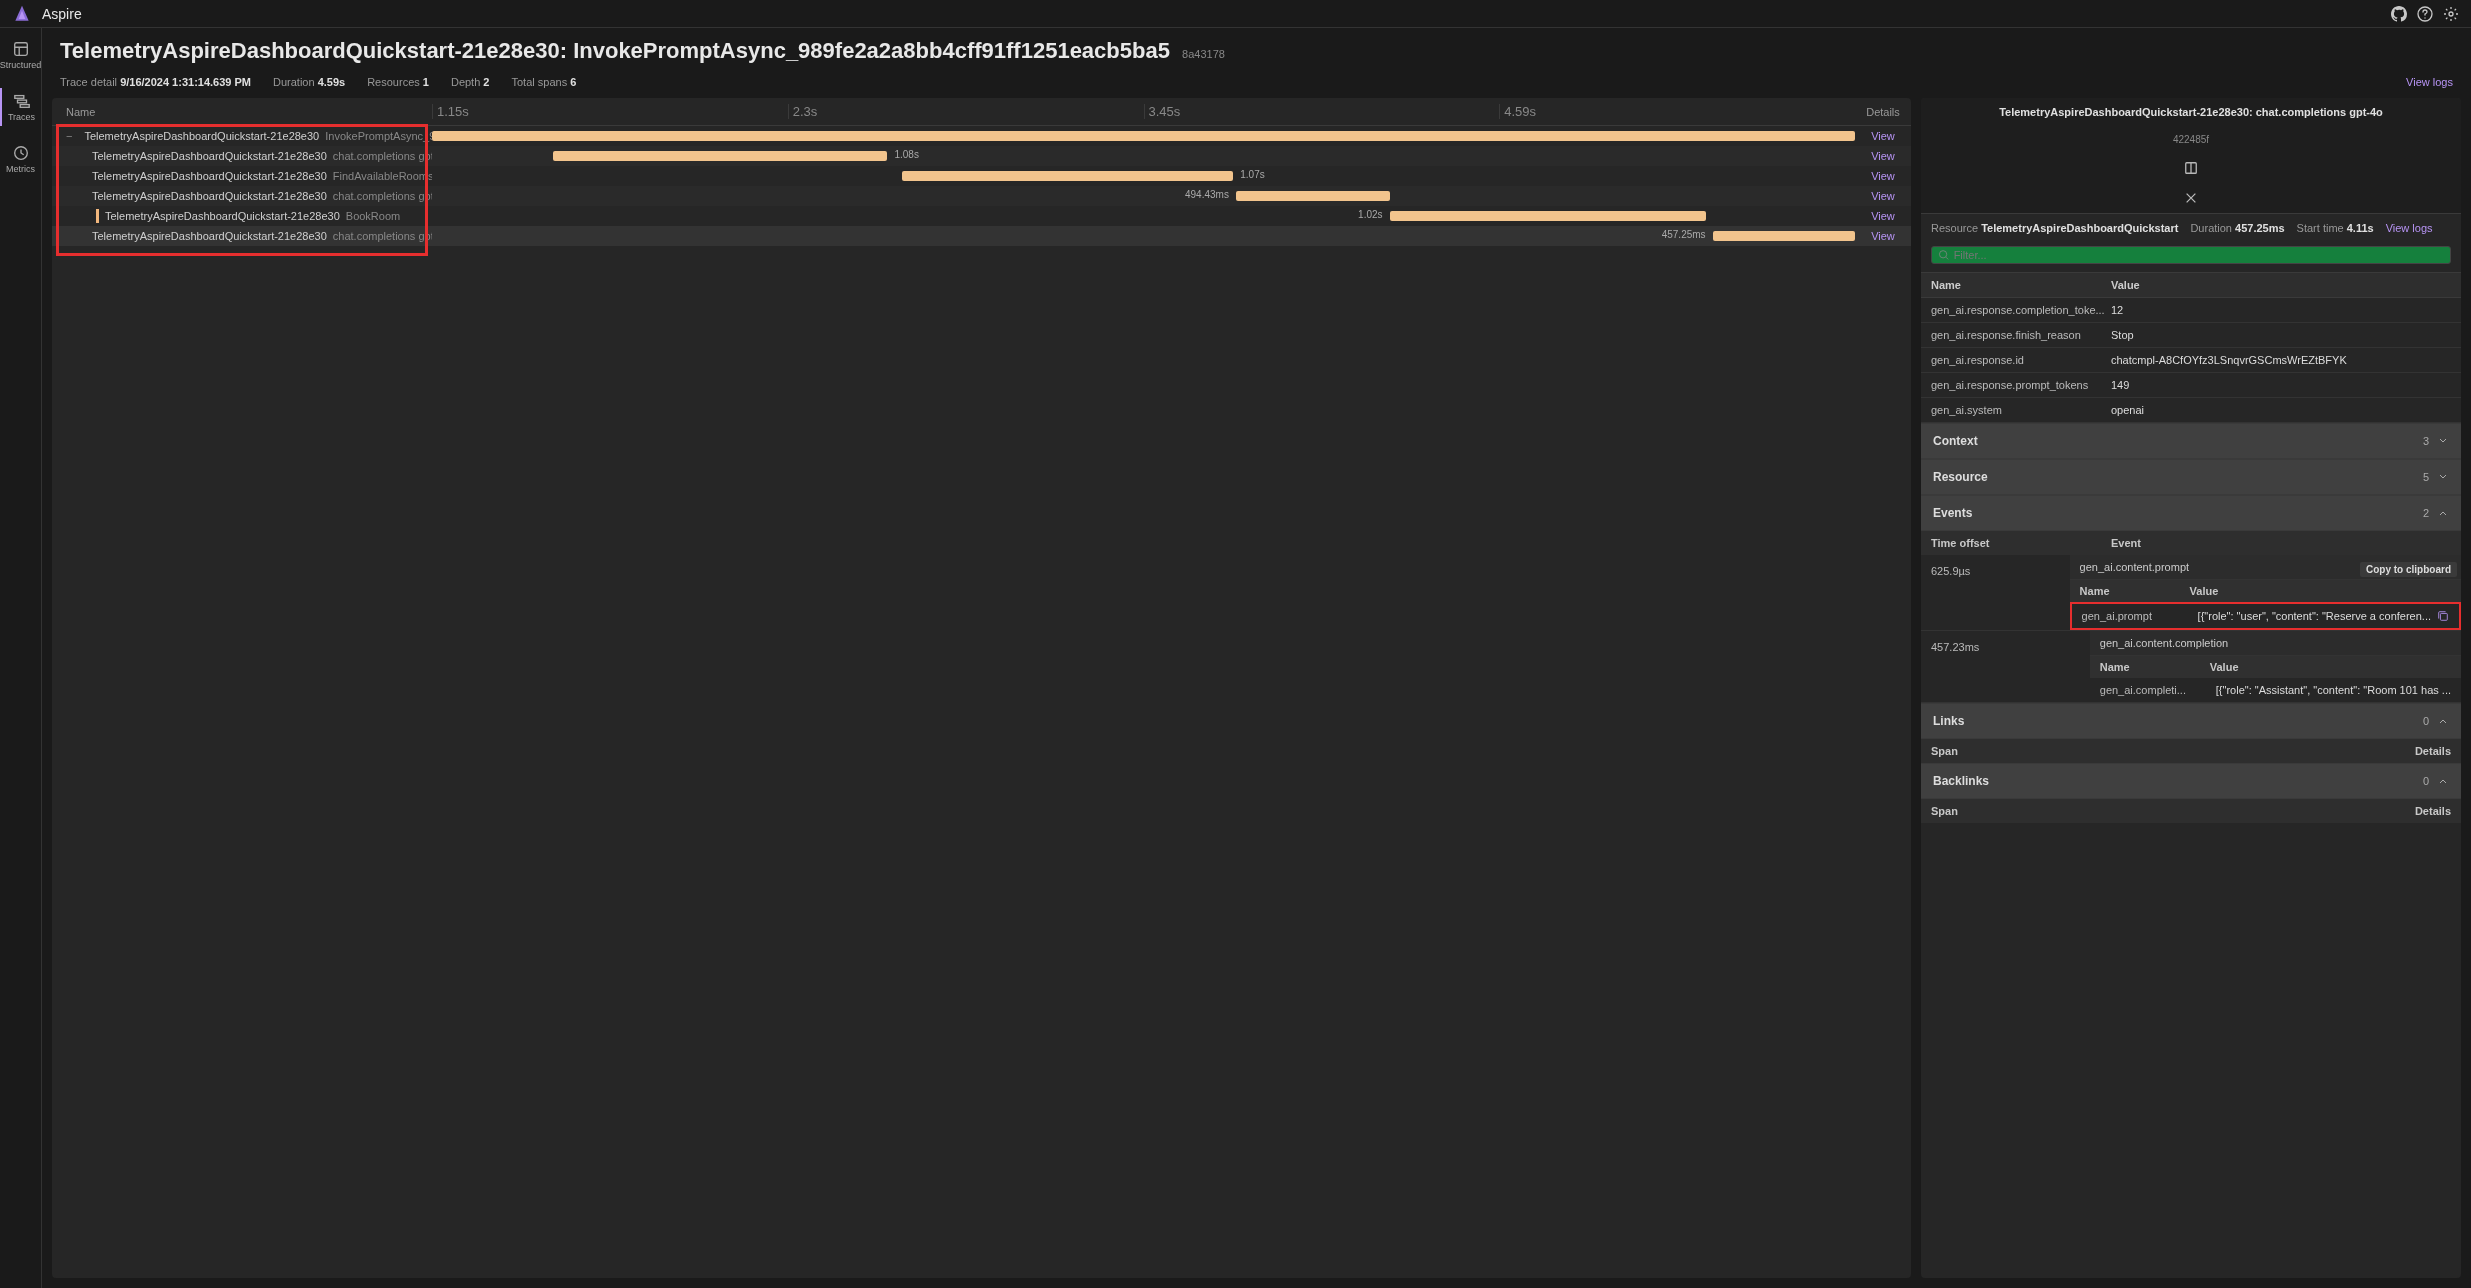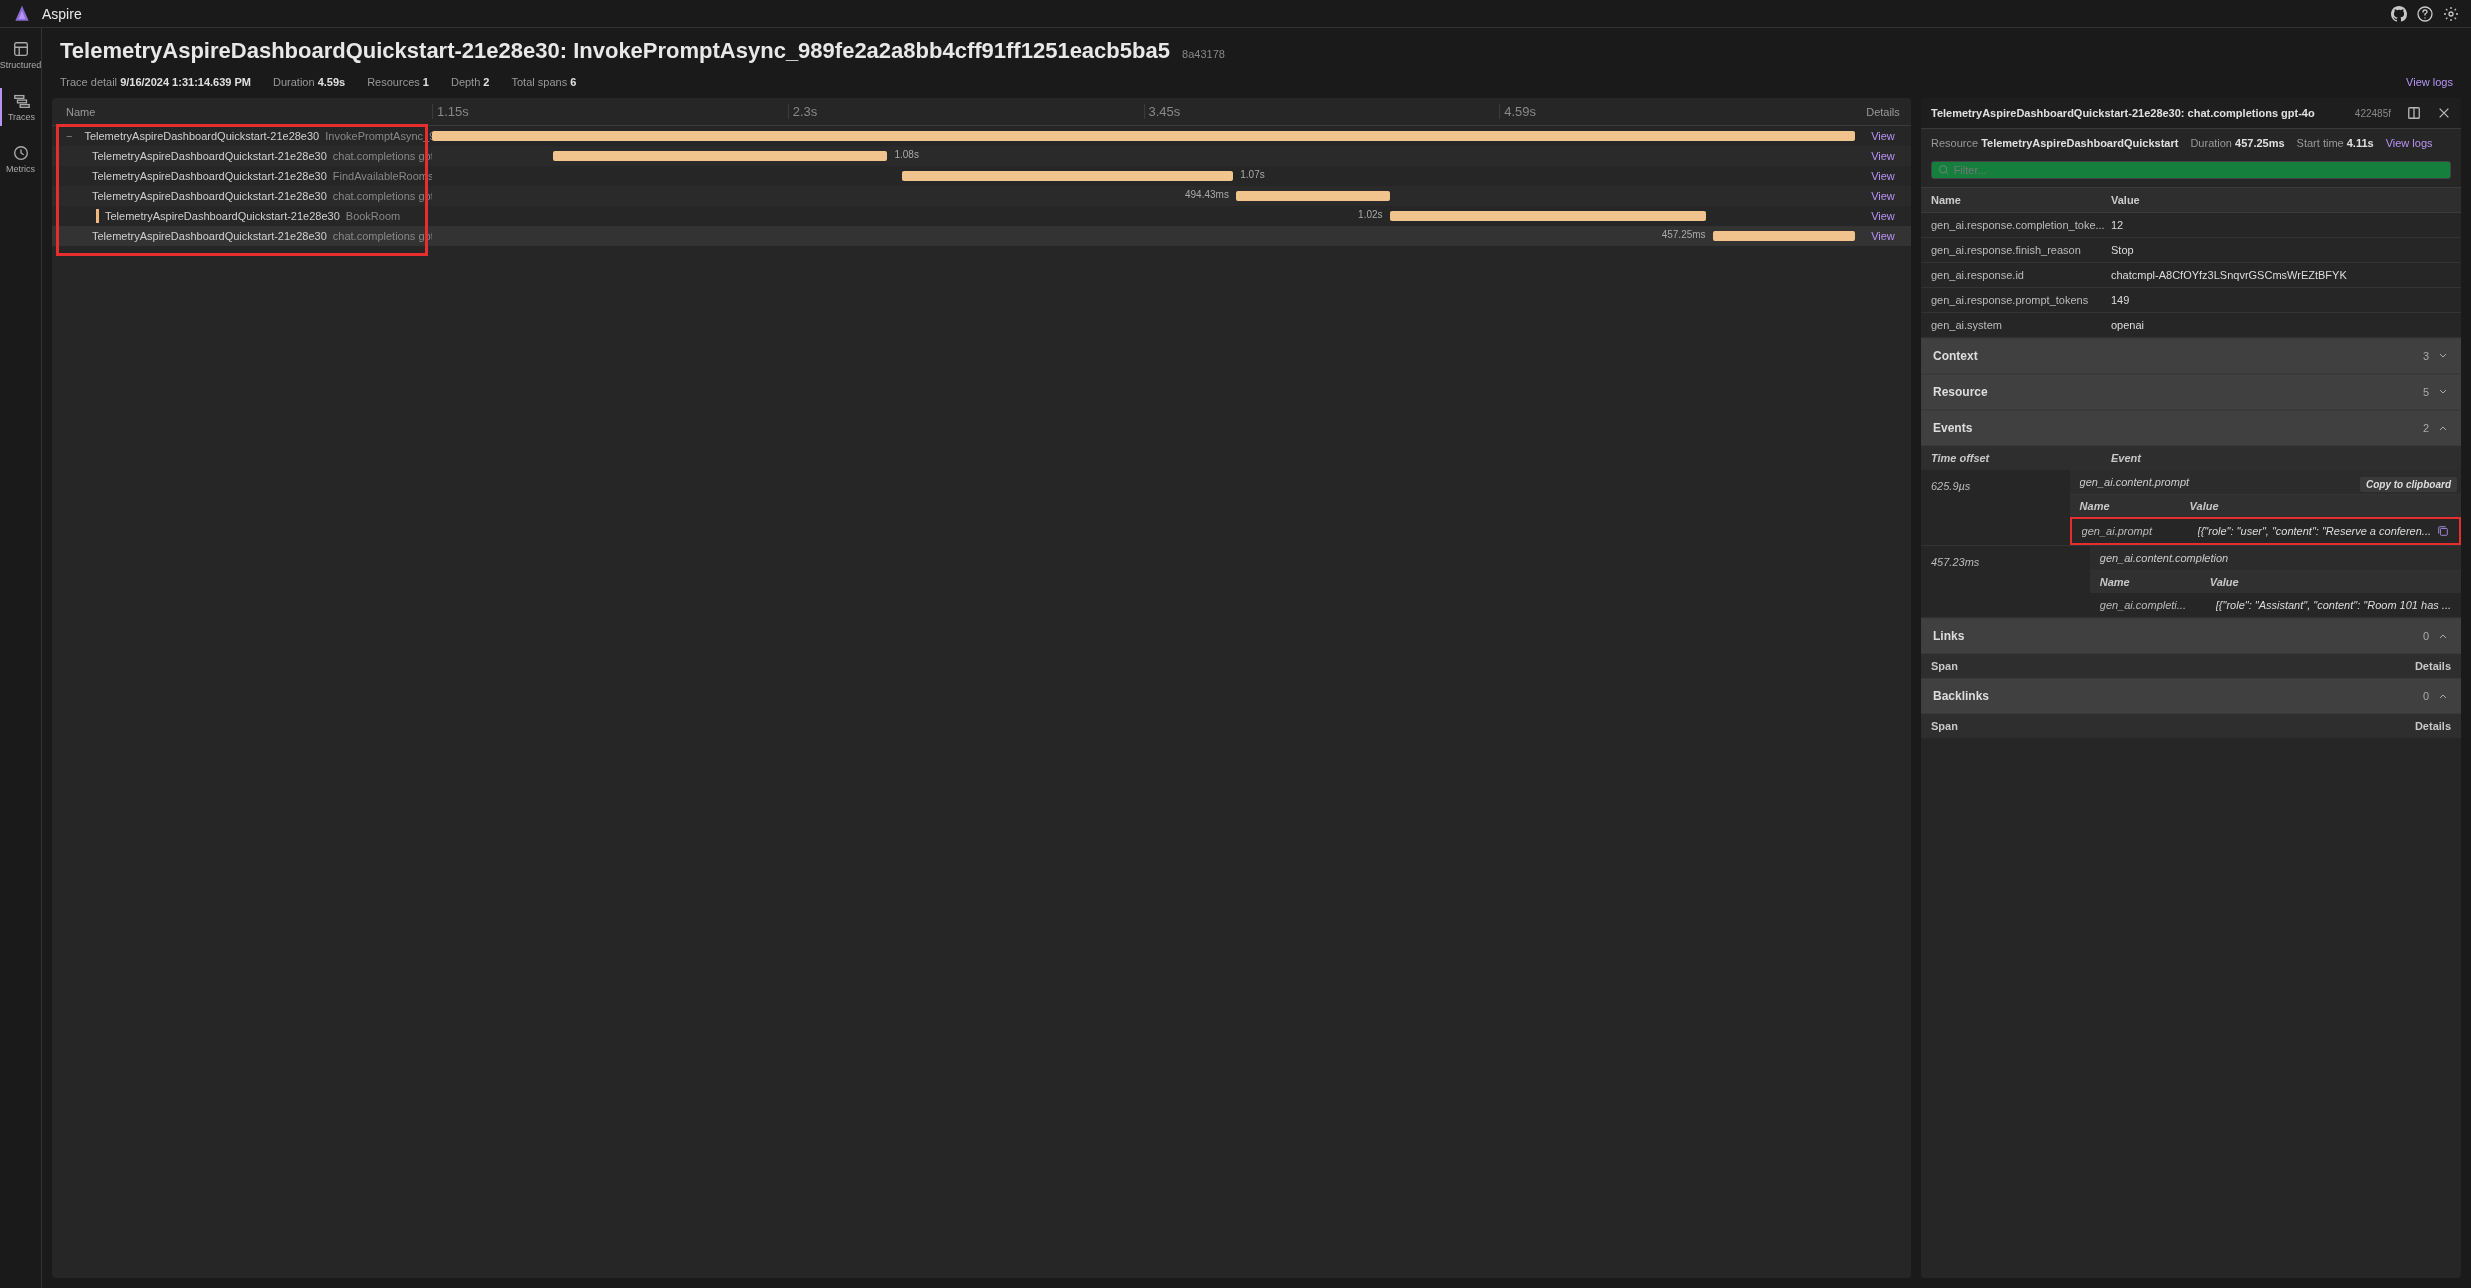--- a/index.html
+++ b/index.html
@@ -51,21 +51,21 @@
 .op { color: #888; }
 .trace-row .timeline-col { position: relative; height: 100%; }
 .bar { position: absolute; top: 5px; height: 10px; background: #f2c48d; border-radius: 2px; }
 .bar-label { position: absolute; top: 3px; font-size: 10px; color: #aaa; }
 .trace-row .details-col { color: #b794f4; cursor: pointer; font-size: 11px; }
 .trace-row.selected { background: #333; }
 .trace-row:nth-child(odd):not(.selected) { background: #2a2a2a; }
 
 
 .details-panel { width: 540px; background: #262626; border-radius: 4px; display: flex; flex-direction: column; overflow: auto; font-size: 11px; }
-.dp-header { display: flex; align-items: center; padding: 8px 10px; gap: 16px; background: #1e1e1e; border-bottom: 1px solid #3a3a3a; }
+.dp-header { display: flex; align-items: center; padding: 8px 10px; gap: 16px; background: #1e1e1e; border-bottom: 1px solid #3a3a3a; flex-direction: column; }
 .dp-title { color: #e0e0e0; font-weight: 600; flex: 1; }
 .dp-hash { color: #888; font-size: 10px; }
 .dp-icon { width: 14px; height: 14px; cursor: pointer; stroke: #b8b8b8; fill: none; stroke-width: 1.5; }
 .dp-meta { display: flex; gap: 12px; padding: 8px 10px; align-items: center; border-bottom: 1px solid #3a3a3a; flex-wrap: wrap; }
 .dp-meta .lbl { color: #999; }
 .dp-meta .v { color: #e0e0e0; font-weight: 600; }
 .dp-meta .link { color: #b794f4; cursor: pointer; }
 .dp-filter { flex: 1; display: flex; align-items: center; gap: 4px; background: #15803d; border: 1px solid #444; border-radius: 3px; padding: 2px 6px; min-width: 100px; }
 .dp-filter input { background: transparent; border: none; color: #ccc; outline: none; width: 100%; font-size: 11px; }
 .dp-filter svg { width: 12px; height: 12px; stroke: #888; fill: none; }
@@ -74,21 +74,21 @@
 .kv-head .k { width: 180px; }
 .kv-row { display: flex; padding: 6px 10px; border-bottom: 1px solid #333; }
 .kv-row .k { width: 180px; color: #bbb; overflow: hidden; text-overflow: ellipsis; white-space: nowrap; }
 .kv-row .v { flex: 1; color: #ddd; overflow: hidden; text-overflow: ellipsis; white-space: nowrap; }
 
 .section-head { display: flex; align-items: center; padding: 10px 12px; background: #404040; border-top: 1px solid #3a3a3a; border-bottom: 1px solid #3a3a3a; cursor: pointer; }
 .section-head .t { flex: 1; font-weight: 600; color: #ddd; font-size: 12px; }
 .section-head .cnt { color: #aaa; margin-right: 8px; }
 .section-head .chev { width: 12px; height: 12px; stroke: #aaa; fill: none; }
 
-.event-block { padding: 0; font-style: italic; }
+.event-block { padding: 0; }
 .ev-head { display: flex; padding: 6px 10px; background: #2e2e2e; font-weight: 600; }
 .ev-head .to { width: 180px; }
 .ev-row { display: flex; border-bottom: 1px solid #333; }
 .ev-to { width: 180px; padding: 10px; color: #bbb; }
 .ev-body { flex: 1; }
 .ev-sub { padding: 6px 10px; color: #ccc; border-bottom: 1px solid #333; background: #2c2c2c; }
 .ev-kv-head { display: flex; padding: 5px 10px; background: #303030; font-weight: 600; position: relative; }
 .ev-kv-head .nk { width: 110px; }
 .ev-kv-head .nv { flex: 1; }
 .ev-kv { display: flex; padding: 6px 10px; align-items: center; gap: 6px; position: relative; }

